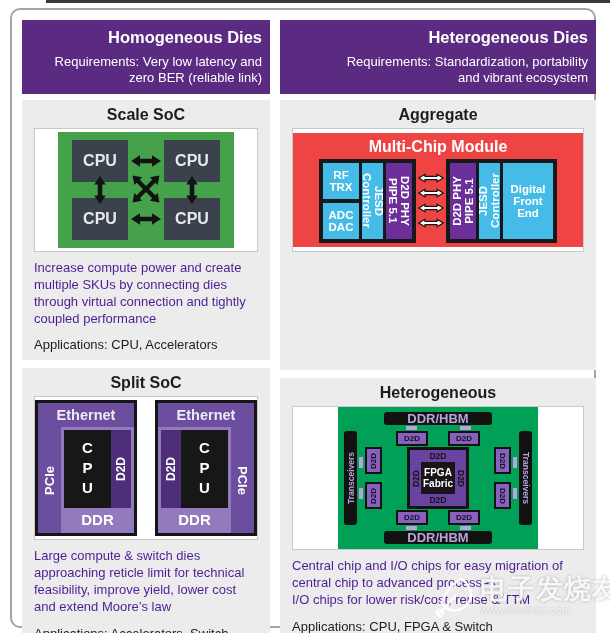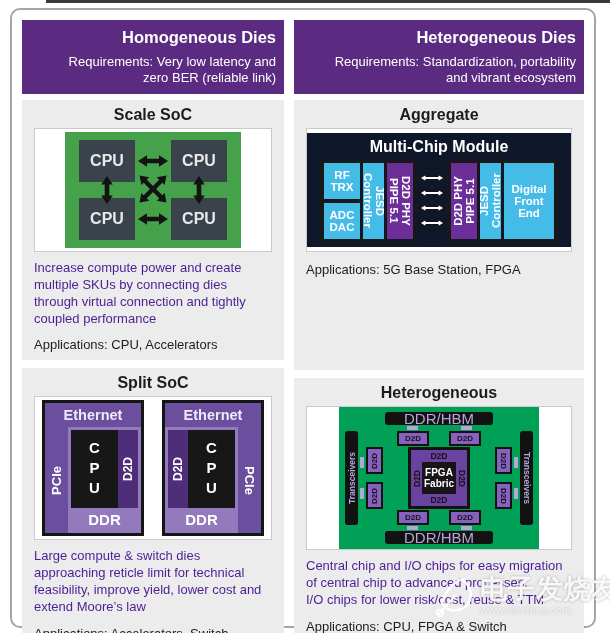--- a/index.html
+++ b/index.html
@@ -32,21 +32,21 @@
   .vtext.up { transform:rotate(180deg); }
   .cc { display:flex; align-items:center; justify-content:center; text-align:center; }
 
   
   .scale-green { position:relative; width:176px; height:116px; background:#46a24a; }
   .cpu { position:absolute; width:56px; height:42px; background:#3a434c; color:#e9e9e9;
          font-size:16px; font-weight:bold; display:flex; align-items:center; justify-content:center; }
   .arr { position:absolute; }
 
   
-  .mcm { width:264px; height:114px; background:#0f172a; padding:2px 5px; }
+  .mcm { width:290px; height:114px; background:#ef4444; padding:2px 5px; }
   .mcm-title { color:#fff; font-size:16px; font-weight:bold; text-align:center; height:24px; line-height:24px; }
   .mcm-row { display:flex; justify-content:center; align-items:stretch; height:84px; }
   .chip { background:#17181a; display:flex; gap:3px; padding:4px; }
   .blk { color:#fff; font-size:11.5px; font-weight:bold; line-height:1.05; }
   .blue { background:#45bbe8; }
   .violet { background:#6c2f9a; }
   .chip-col { display:flex; flex-direction:column; gap:4px; width:36px; }
   .chip-col > div { flex:1; }
   .narrow { width:21px; }
   .narrow2 { width:26px; }
@@ -70,21 +70,21 @@
   
   .dis { width:200px; height:142px; background:#00a056; display:flex; align-items:center; justify-content:center; gap:2px; padding:4px; }
   .lav { color:#b7a4dd; }
   .bar-v { width:13px; height:94px; background:#121212; border-radius:3px; font-size:8.5px; font-weight:bold; }
   .pads-v { height:62px; display:flex; flex-direction:column; justify-content:space-around; }
   .pad-v { width:4px; height:11px; background:#b7a4dd; }
   .sidechips { display:flex; flex-direction:column; gap:8px; }
   .schip { width:17px; height:27px; background:#121212; padding:2px; }
   .schip-in { width:100%; height:100%; background:#8760c0; color:#141414; font-size:8px; font-weight:bold; }
   .dis-center { display:flex; flex-direction:column; align-items:center; gap:1px; }
-  .bar-h { width:108px; height:13px; background:#121212; border-radius:3px; font-size:15px; font-weight:normal; }
+  .bar-h { width:108px; height:13px; background:#121212; border-radius:3px; font-size:13px; font-weight:bold; }
   .pads-h { width:108px; display:flex; justify-content:space-around; }
   .pad-h { width:11px; height:4px; background:#b7a4dd; }
   .tchips { display:flex; gap:20px; }
   .tchip { width:32px; height:15px; background:#121212; padding:2px; }
   .module { width:62px; height:62px; background:#121212; padding:3px; }
   .ring { width:100%; height:100%; background:#6a43a0; display:flex; flex-direction:column; }
   .ring-lbl { color:#141414; font-size:8.5px; font-weight:bold; }
   .ring-top,.ring-bot { height:12px; }
   .ring-mid { flex:1; display:flex; }
   .ring-side { width:11px; }
@@ -251,21 +251,20 @@
                       <span class="vtext up">JESD
 Controller</span>
                     </div>
                   <div class="blue blk cc dfe pre">Digital
 Front
 End</div>
                 </div>
               </div>
             </div>
           </div>
-          <div class="apps">Applications: 5G Base Station, FPGA</div>
         </div>
 
         <div class="card">
           <div class="card-title">Heterogeneous</div>
           <div class="dbox tall">
             <div class="dis">
 
               <div class="side-assy">
                 <div class="bar-v cc lav">
                     <span class="vtext up">Transceivers</span>

